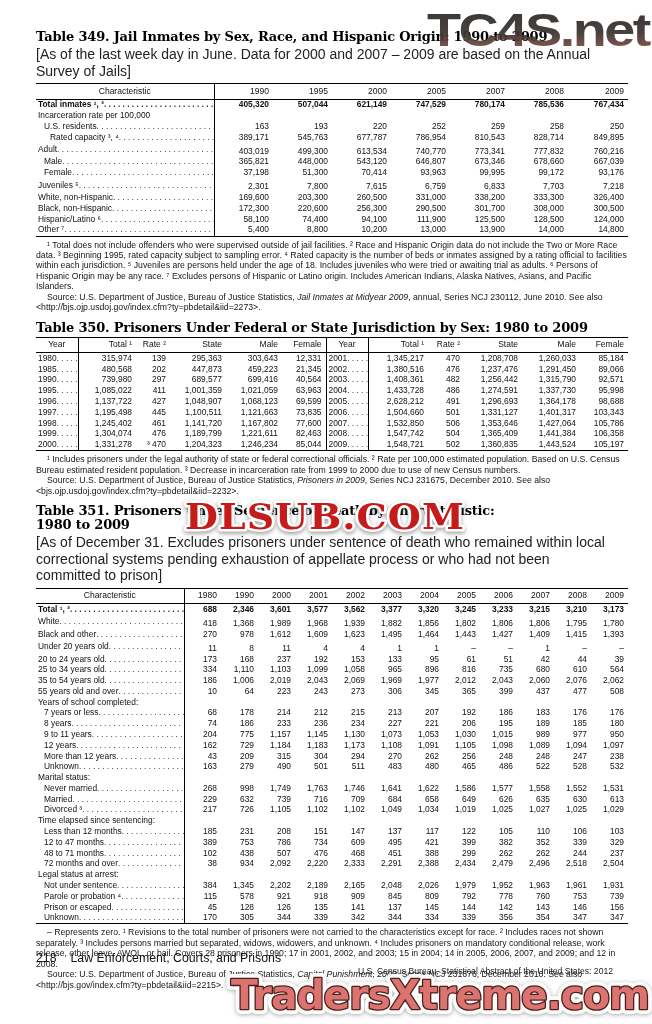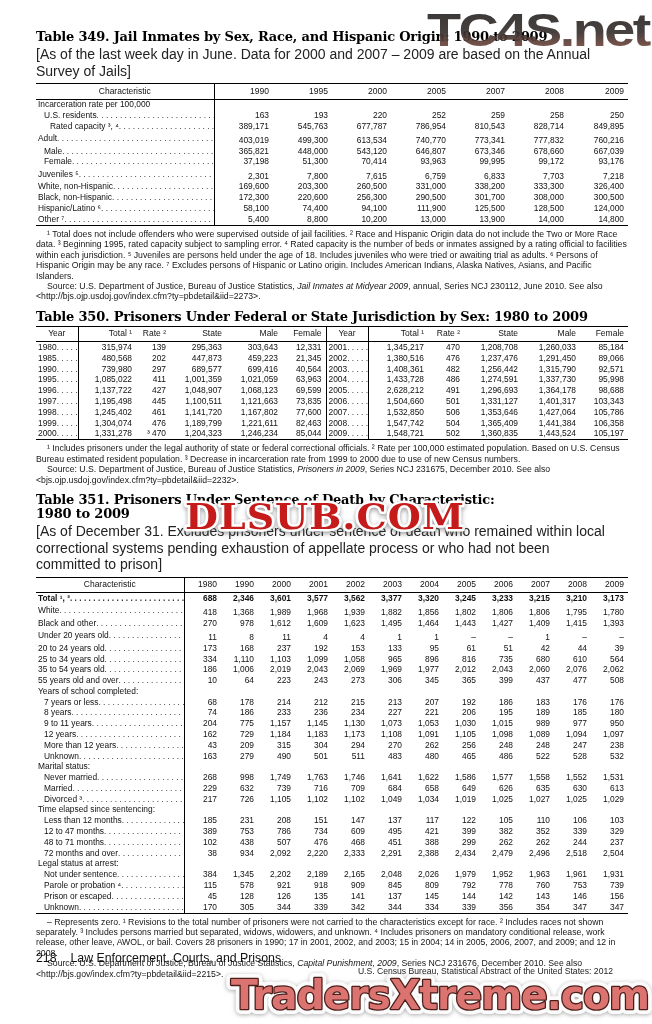--- a/index.html
+++ b/index.html
@@ -81,20 +81,35 @@
                 <th class="r">1990</th>
                 <th class="r">1995</th>
                 <th class="r">2000</th>
                 <th class="r">2005</th>
                 <th class="r">2007</th>
                 <th class="r">2008</th>
                 <th class="r">2009</th>
               </tr>
             </thead>
             <tbody>
+              <tr class="b ">
+                <td class="lc vr">
+                  <div class="lw">
+                    <span class="lt">Total inmates ¹, ²</span>
+                    <span class="df"></span>
+                  </div>
+                </td>
+                <td>405,320</td>
+                <td>507,044</td>
+                <td>621,149</td>
+                <td>747,529</td>
+                <td>780,174</td>
+                <td>785,536</td>
+                <td>767,434</td>
+              </tr>
               <tr class="gap">
                 <td class="lc vr">
                   <div class="lw">
                     <span class="lt">Incarceration rate per 100,000</span>
                   </div>
                 </td>
                 <td></td>
                 <td></td>
                 <td></td>
                 <td></td>

